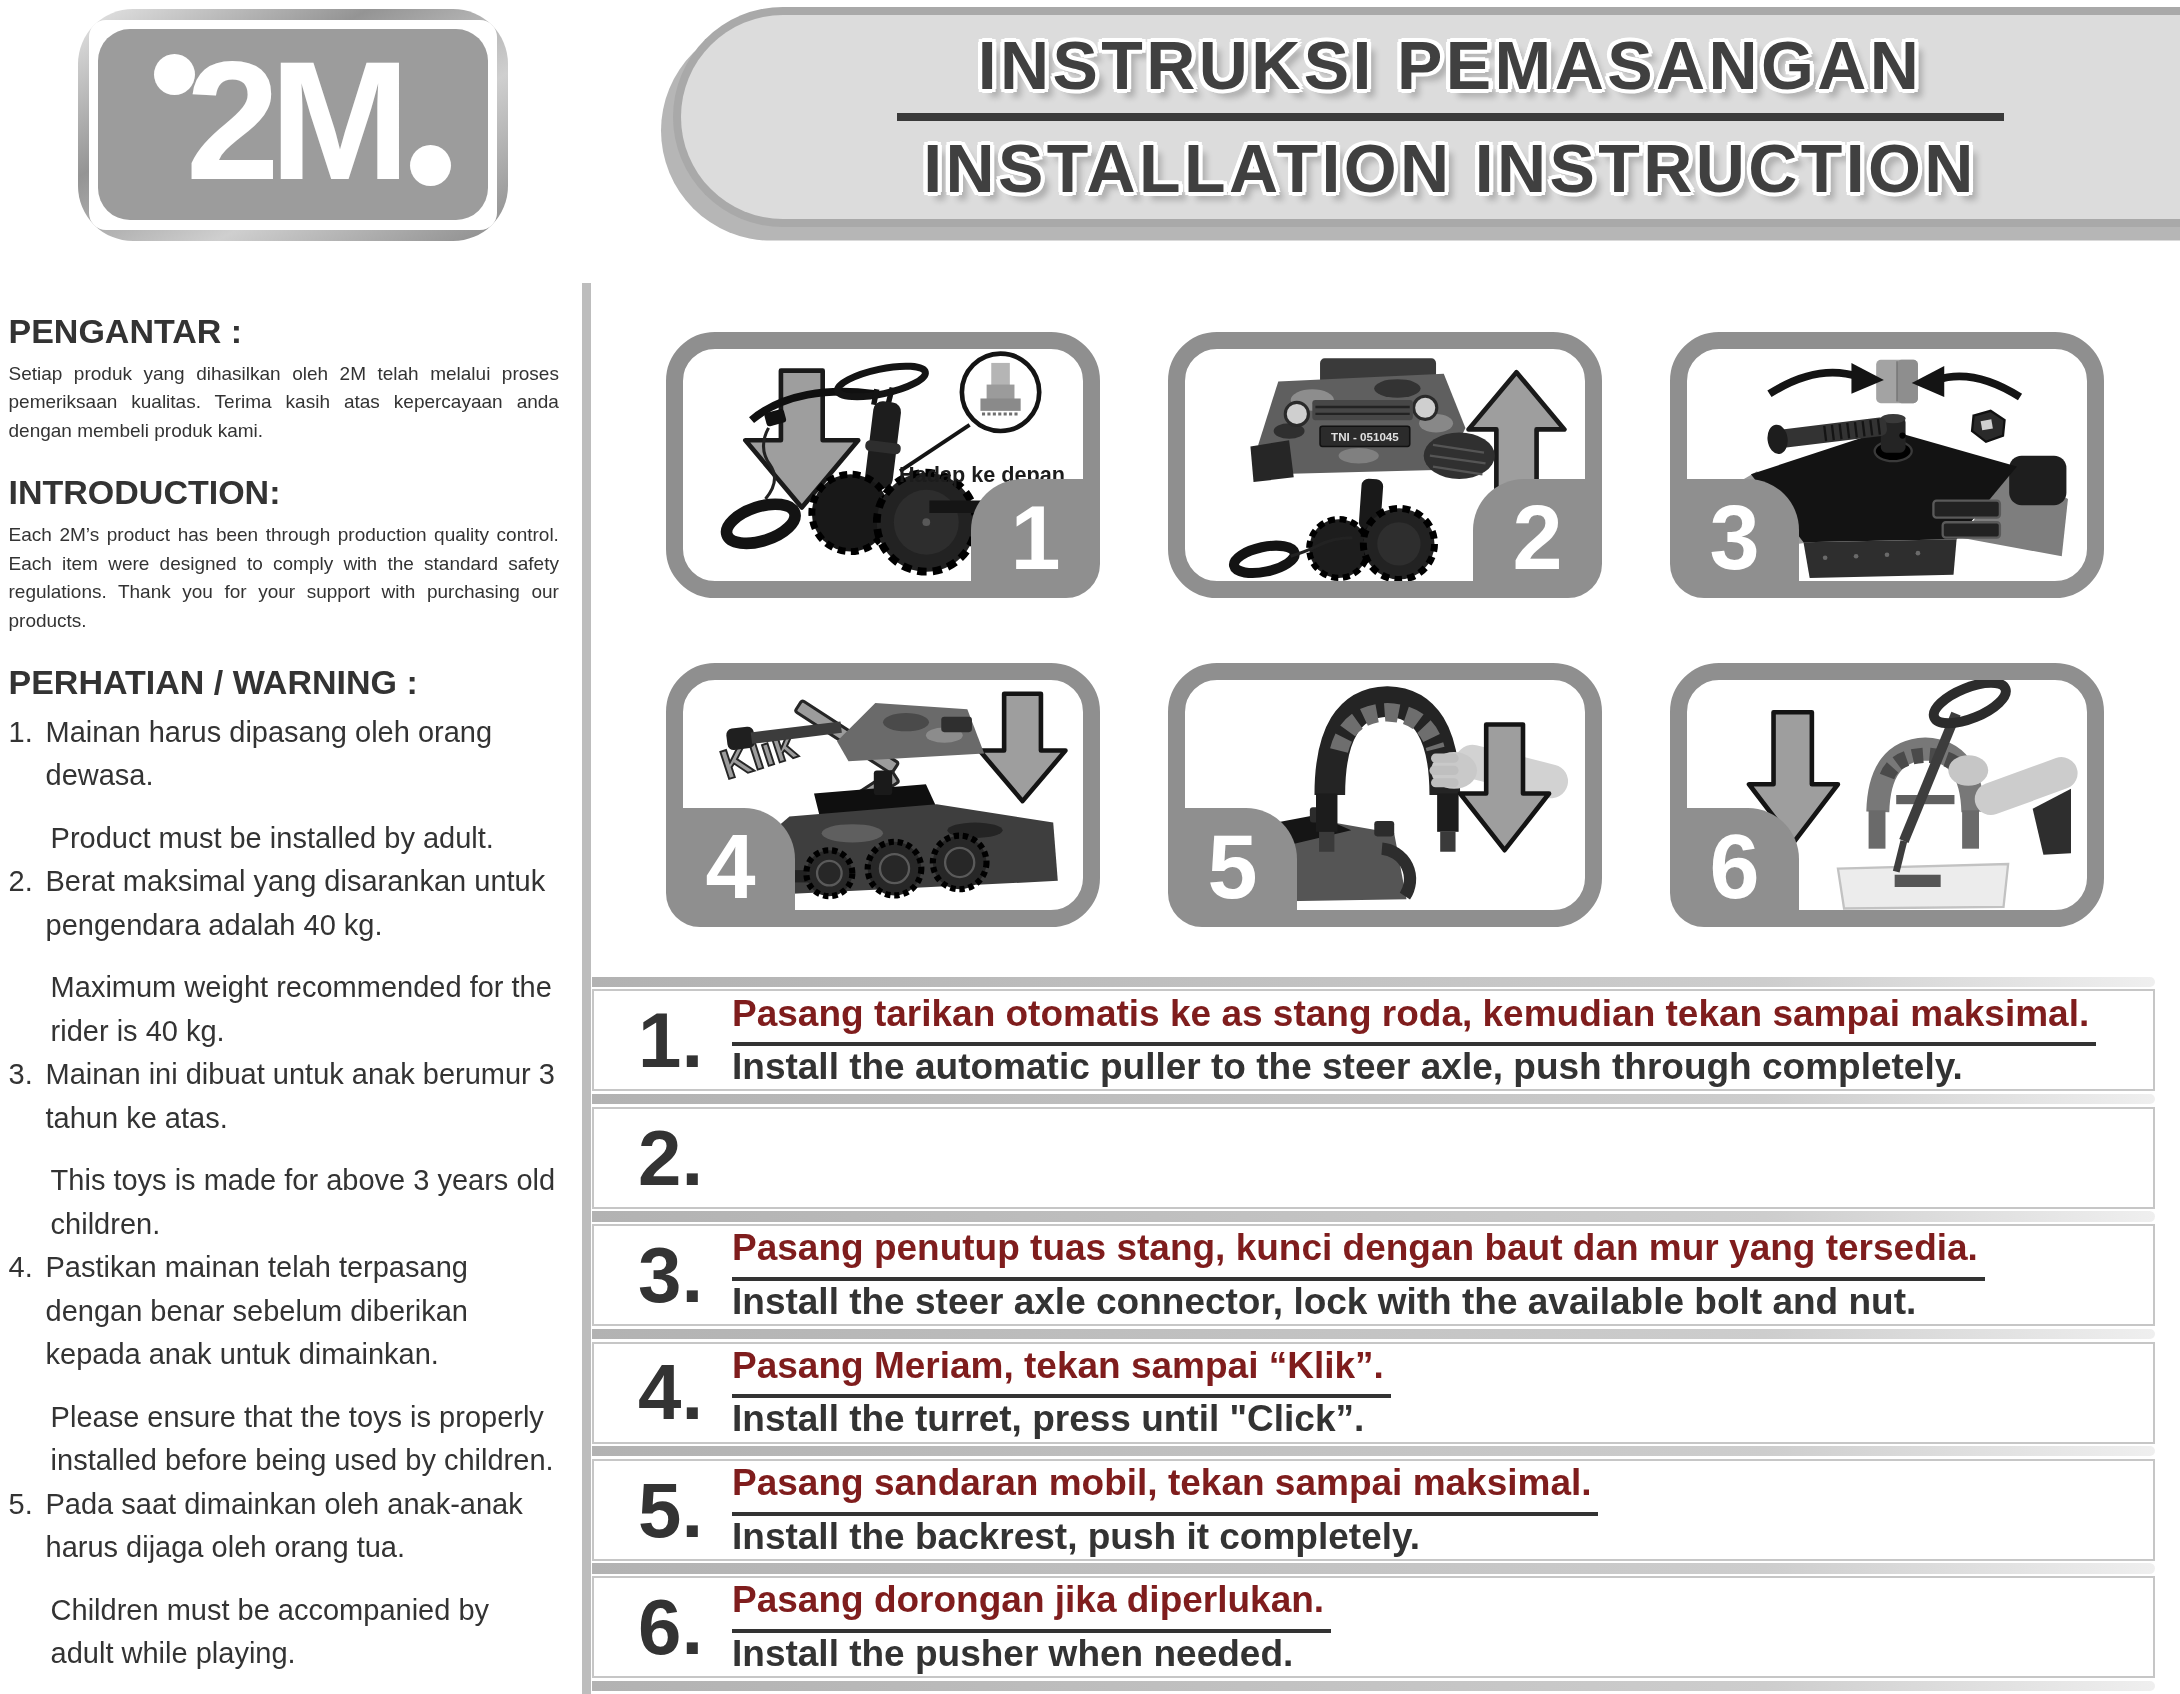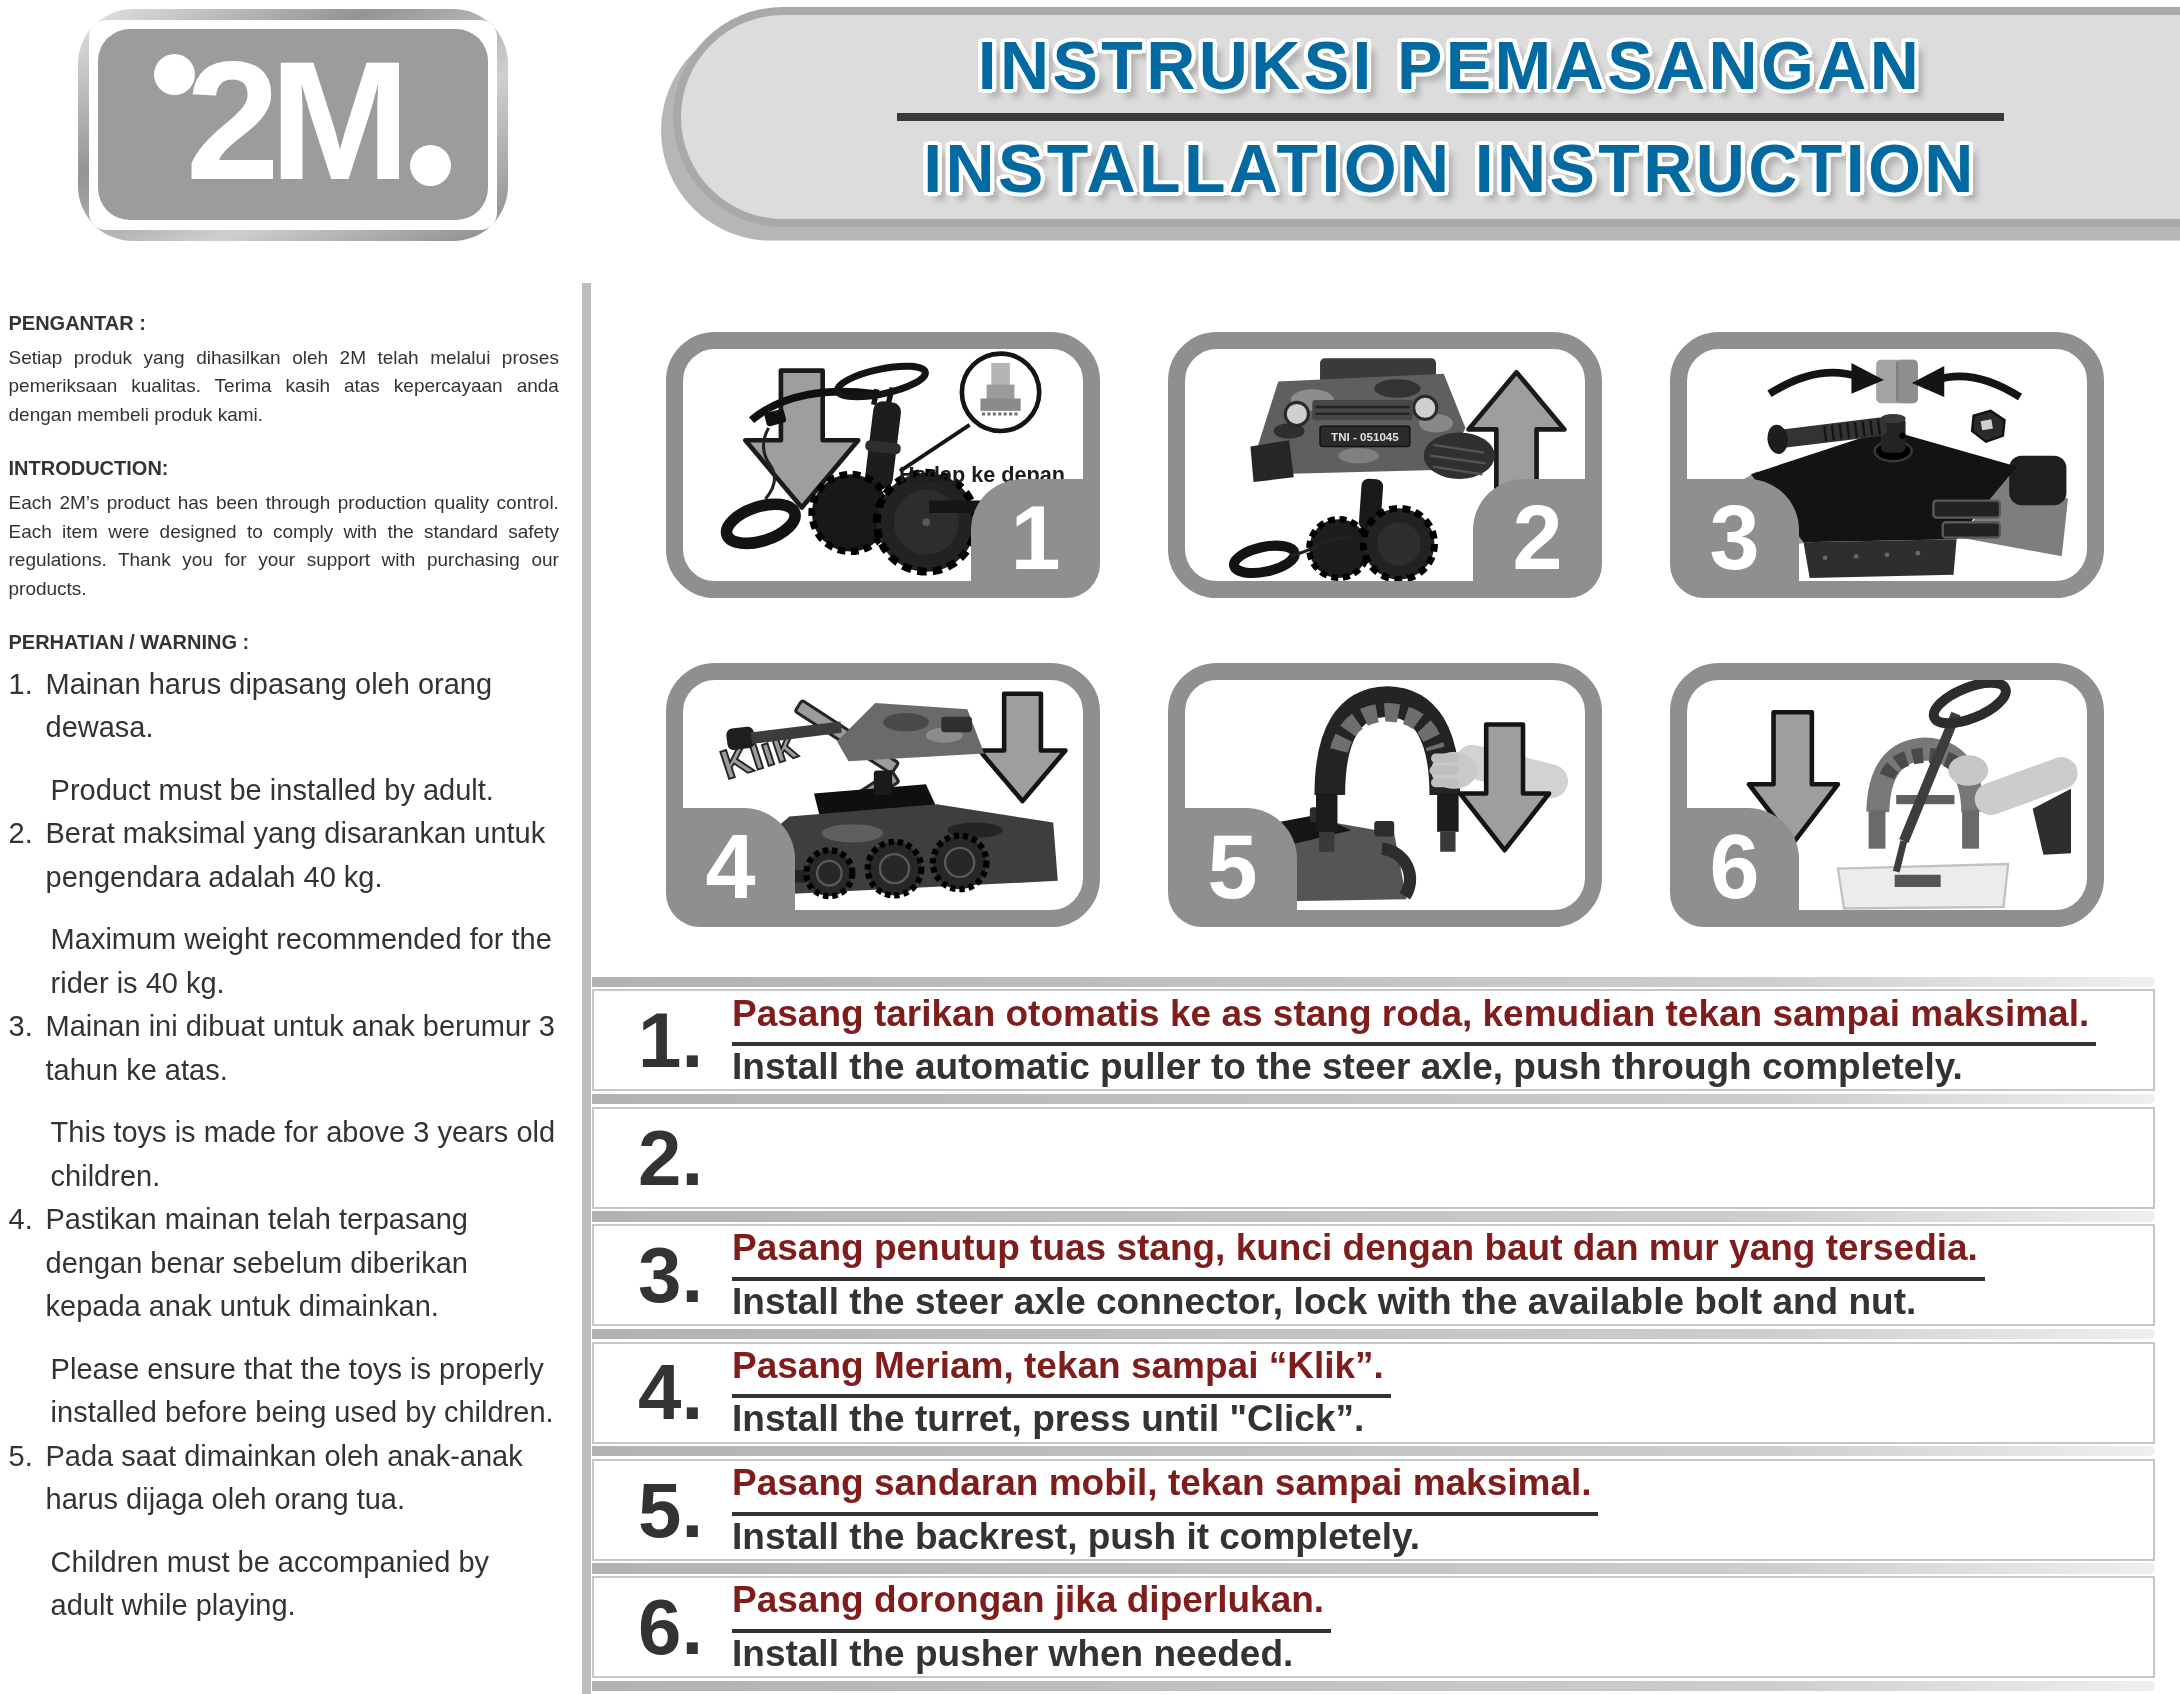--- a/index.html
+++ b/index.html
@@ -25,33 +25,33 @@
   .logo-dot.br { right:37px; bottom:34px; }
 
   
   .capsule {
     position:absolute; left:673px; top:6.8px; width:1546px; height:220px; box-sizing:border-box;
     background:#dcdcdc; border:8.5px solid #a9a9a9; border-right:none;
     border-radius:115px 0 0 115px; box-shadow:-12px 13.6px 0 #b6b6b6;
     display:flex; flex-direction:column; align-items:center; justify-content:center;
   }
   .cap-title {
-    font-size:68px; font-weight:bold; color:#0369a1; letter-spacing:3.4px; white-space:nowrap; line-height:1;
+    font-size:68px; font-weight:bold; color:#404040; letter-spacing:3.4px; white-space:nowrap; line-height:1;
     text-shadow:4.3px 0 0 #fff,-4.3px 0 0 #fff,0 4.3px 0 #fff,0 -4.3px 0 #fff,
                 3.4px 3.4px 0 #fff,-3.4px 3.4px 0 #fff,3.4px -3.4px 0 #fff,-3.4px -3.4px 0 #fff,
                 7.7px 7.7px 6px rgba(0,0,0,.22);
   }
   .cap-div { width:1107px; height:7.7px; background:#3a3a3a; margin:13.6px 0; }
 
   
   .vdiv { position:absolute; left:582px; top:283px; width:8.5px; height:1411px; background:#bdbdbd; }
 
   
   .leftcol { position:absolute; left:8.5px; top:312px; width:564px; box-sizing:border-box; padding-right:13.6px; }
-  .leftcol h3 { font-size:20px; font-weight:bold; margin:0 0 8.5px; }
+  .leftcol h3 { font-size:34px; font-weight:bold; margin:0 0 8.5px; }
   .leftcol p  { font-size:19px; line-height:1.52; margin:0 0 27px; text-align:justify; }
   .warnlist { margin:0; padding:0; list-style:none; font-size:29px; line-height:1.5; }
   .warnlist li { position:relative; padding-left:37px; }
   .warnlist .num { position:absolute; left:0; top:0; }
   .warnlist .en  { padding-left:5.1px;margin-top:19px; }
 
   
   .panels {
     position:absolute; left:666px; top:296px; width:1438px; height:631px;
     display:grid; grid-template-columns:repeat(3,1fr); grid-template-rows:302px 300px;

